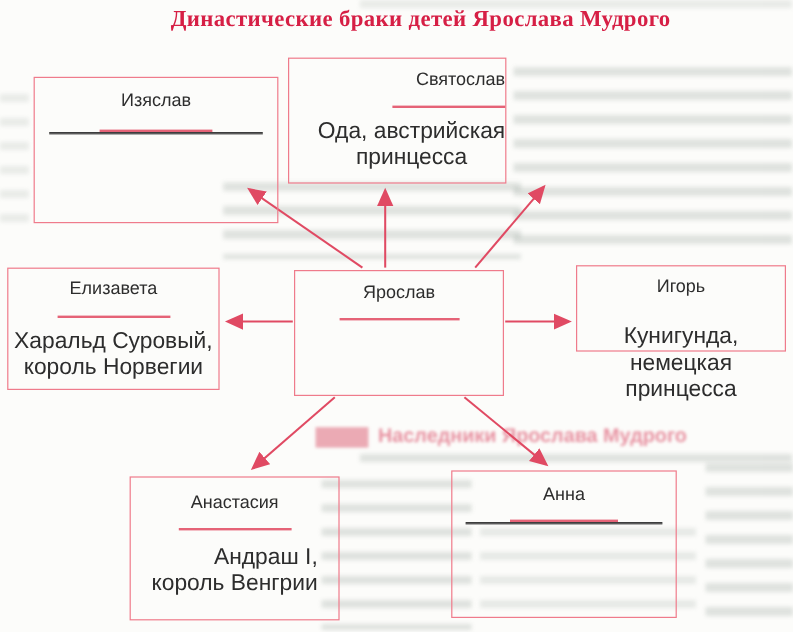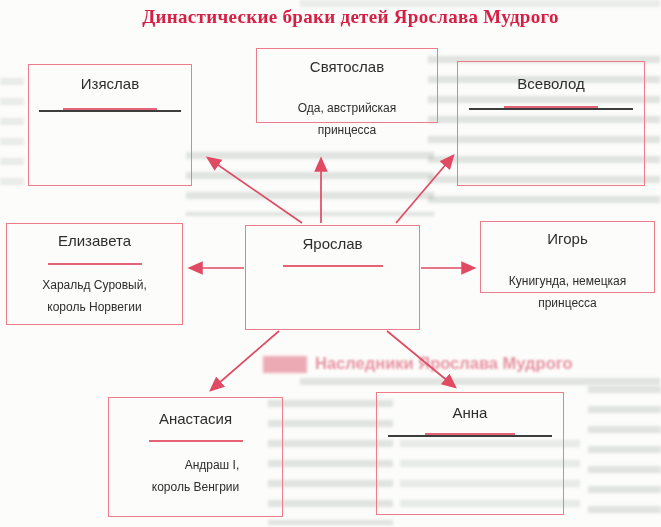--- a/index.html
+++ b/index.html
@@ -40,28 +40,28 @@
 
   
   .box{
     position:absolute;z-index:3;box-sizing:border-box;
     border:1.6px solid var(--box-border-pink,#ef7b8b);
     display:flex;flex-direction:column;align-items:center;
     background:transparent;color:#2d2d2d;
   }
   .name{font-size:15px;line-height:18px;}
   .rule{height:2px;width:94px;background:var(--underline-pink,#e56377);}
-  .spouse{font-size:12px;line-height:22px;text-align:center;white-space:pre-line;}
+  .spouse{font-size:19px;line-height:22px;text-align:center;white-space:pre-line;}
   .blank{width:88%;height:0;border-bottom:1.7px solid var(--blank-line-dark,#3d3d3d);}
 
-  .b-izyaslav  {left:28px; top:64px; width:164px;height:122px;align-items:center;}
+  .b-izyaslav  {left:28px; top:64px; width:204px;height:122px;align-items:center;}
   .b-izyaslav .name{margin-top:10px;} .b-izyaslav .rule{margin-top:15px;}
   .b-izyaslav .blank:nth-of-type(1){margin-top:33px;} .b-izyaslav .blank:nth-of-type(2){margin-top:30px;}
 
-  .b-svyatoslav{left:256px;top:48px; width:182px;height:75px;}
+  .b-svyatoslav{left:240px;top:48px; width:182px;height:105px;align-items:flex-end;}
   .b-svyatoslav .name{margin-top:9px;} .b-svyatoslav .rule{margin-top:12px;} .b-svyatoslav .spouse{margin-top:9px;}
 
   .b-vsevolod  {left:457px;top:61px; width:188px;height:125px;}
   .b-vsevolod .name{margin-top:13px;} .b-vsevolod .rule{margin-top:13px;}
   .b-vsevolod .blank:nth-of-type(1){margin-top:31px;} .b-vsevolod .blank:nth-of-type(2){margin-top:30px;}
 
   .b-elizaveta {left:6px;  top:223px;width:177px;height:102px;}
   .b-elizaveta .name{margin-top:8px;} .b-elizaveta .rule{margin-top:13px;} .b-elizaveta .spouse{margin-top:9px;}
 
   .b-yaroslav  {left:245px;top:225px;width:175px;height:105px;}
@@ -117,26 +117,20 @@
     <div class="blank"></div>
   </div>
 
   <div class="box b-svyatoslav">
     <div class="name">Святослав</div>
     <div class="rule"></div>
     <div class="spouse">Ода, австрийская
 принцесса</div>
   </div>
 
-  <div class="box b-vsevolod">
-    <div class="name">Всеволод</div>
-    <div class="rule"></div>
-    <div class="blank"></div>
-    <div class="blank"></div>
-  </div>
 
   <div class="box b-elizaveta">
     <div class="name">Елизавета</div>
     <div class="rule"></div>
     <div class="spouse">Харальд Суровый,
 король Норвегии</div>
   </div>
 
   <div class="box b-yaroslav">
     <div class="name">Ярослав</div>

